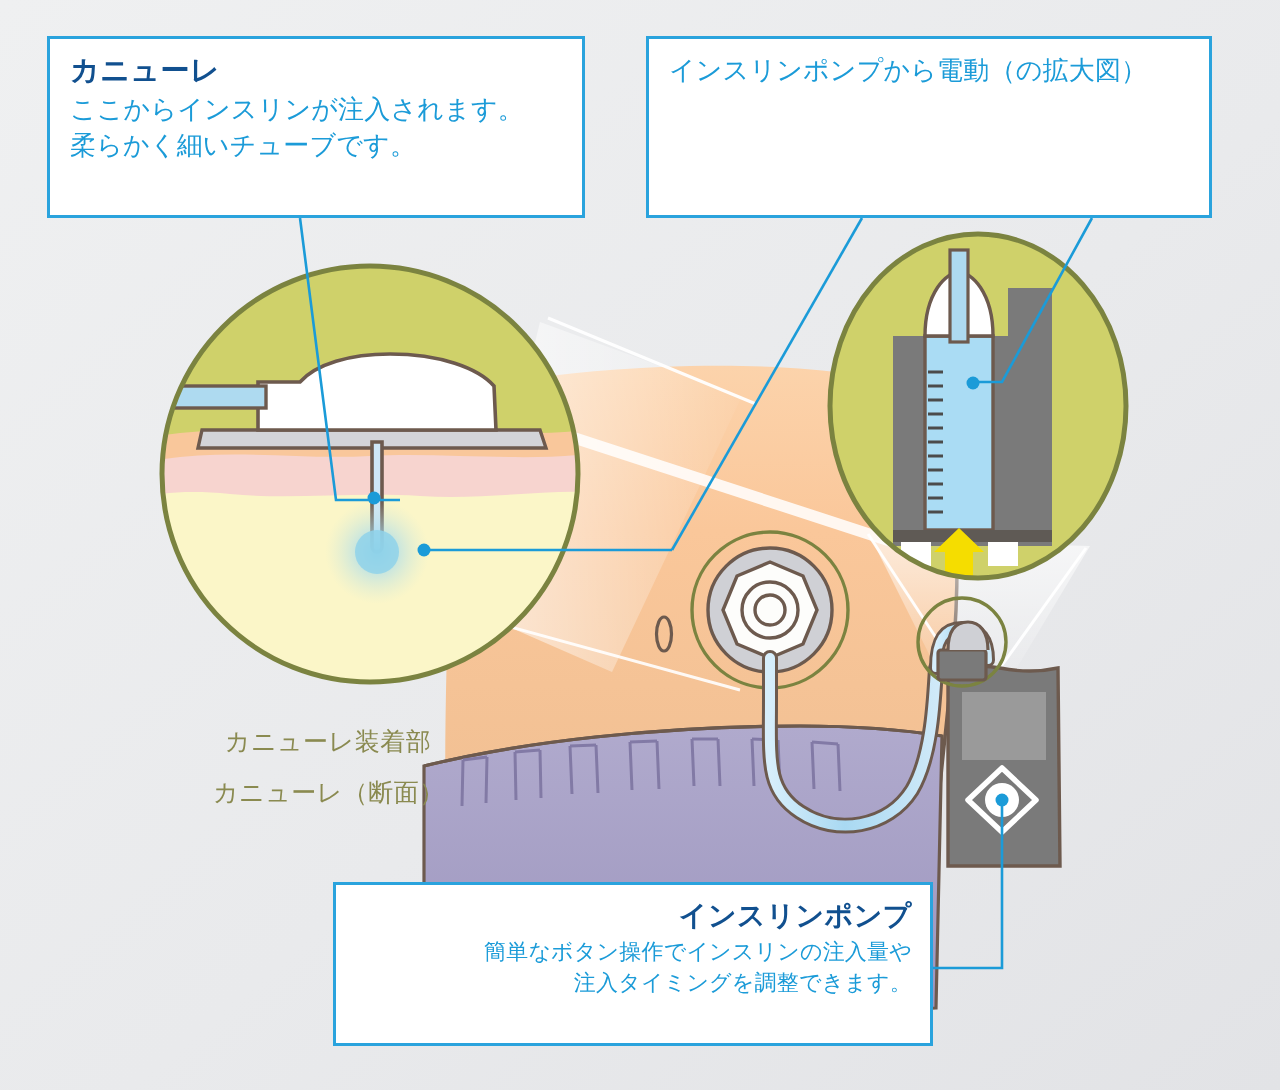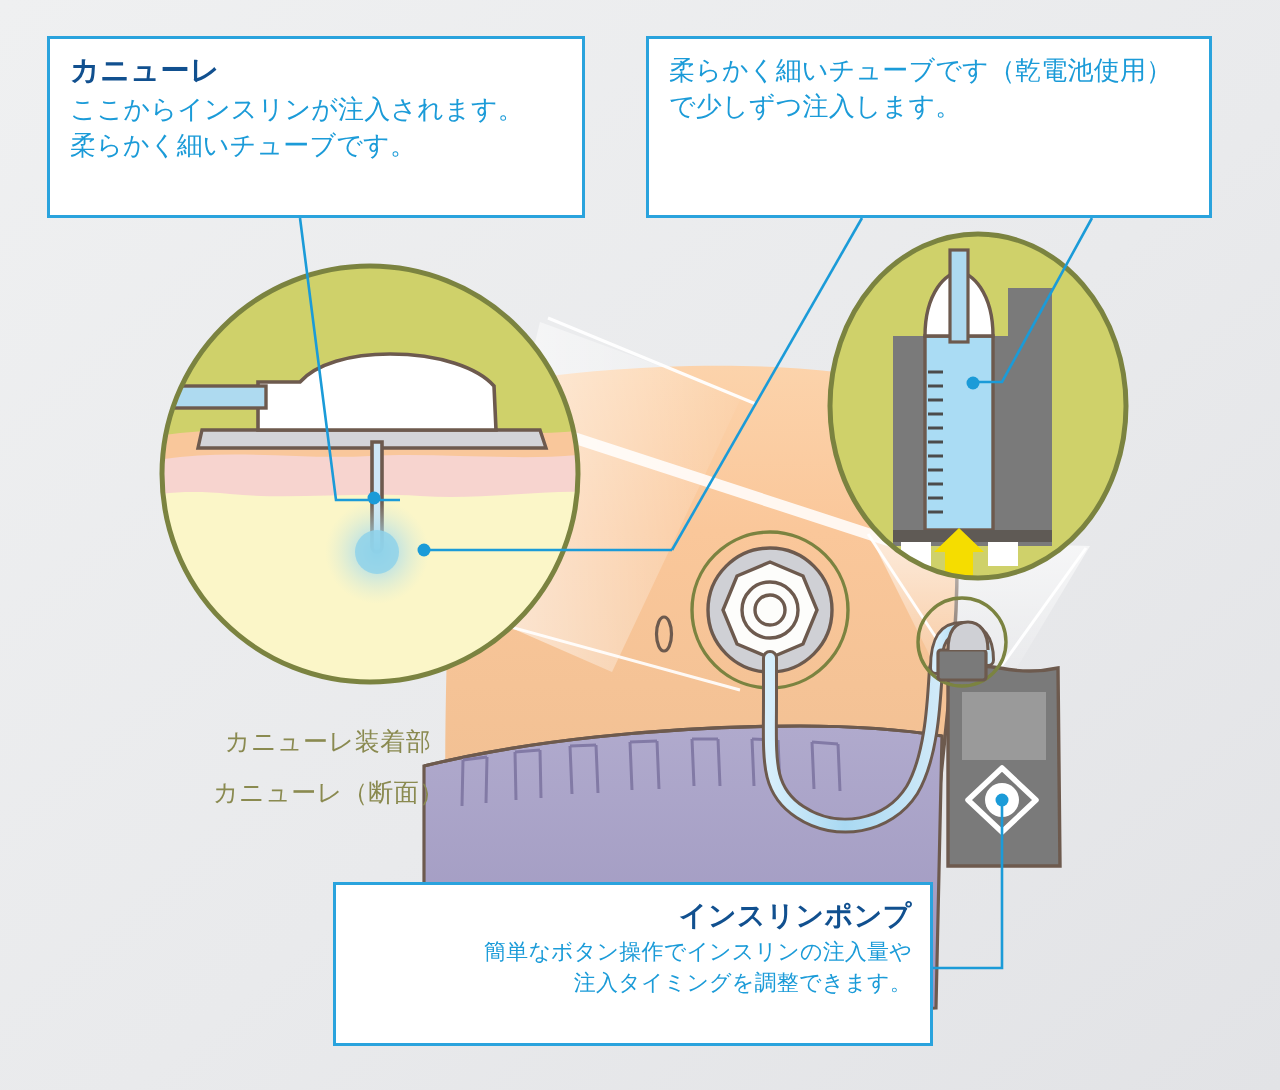--- a/index.html
+++ b/index.html
@@ -274,22 +274,21 @@
     </g>
   </svg>
 
   <div class="callout" id="callout-cannula">
     <p class="ttl">カニューレ</p>
     <p class="ln">ここからインスリンが注入されます。</p>
     <p class="ln">柔らかく細いチューブです。</p>
   </div>
 
   <div class="callout" id="callout-insulin">
-    <p class="ln">柔らかく細いチューブです（乾電池使用）</p>
-    <p class="ln">で少しずつ注入します。</p>
+    <p class="ln">インスリンポンプから電動（の拡大図）</p>
   </div>
 
   <div class="callout" id="callout-pump">
     <p class="ttl">インスリンポンプ</p>
     <p class="ln">簡単なボタン操作でインスリンの注入量や</p>
     <p class="ln">注入タイミングを調整できます。</p>
   </div>
 
   <div id="magcaption">
     <div>カニューレ装着部</div>

